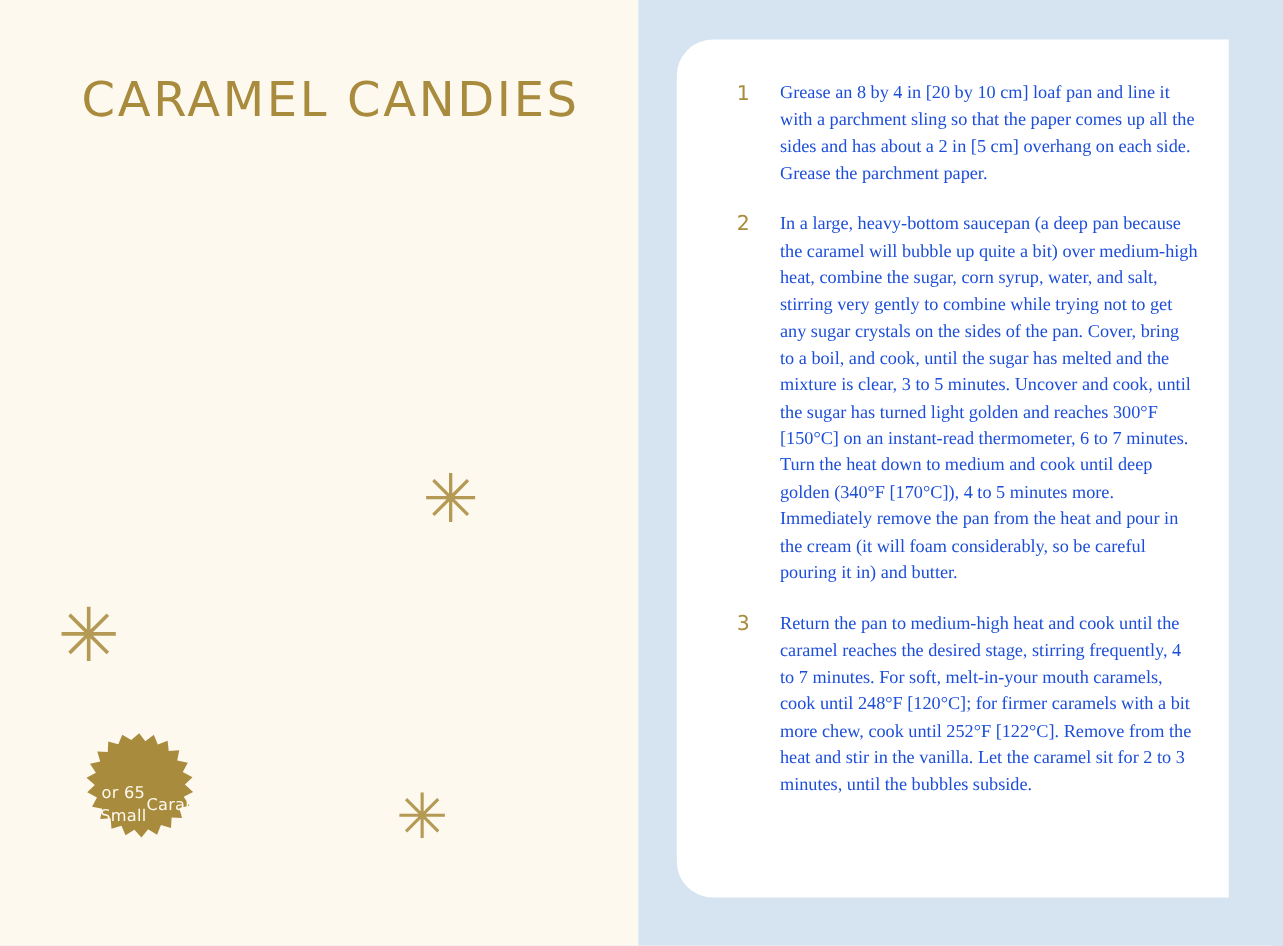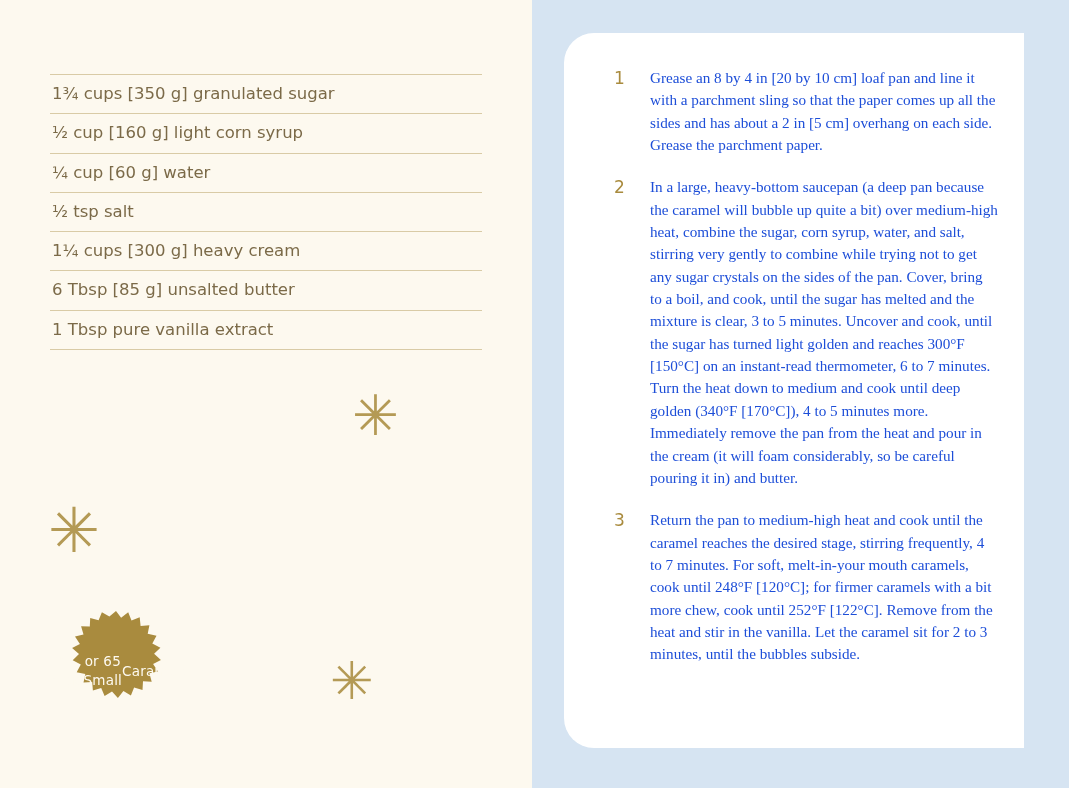--- a/index.html
+++ b/index.html
@@ -127,30 +127,22 @@
     color: #1d4ed8;
   }
 </style>
 </head>
 <body>
 
 <div class="page">
 
   <div class="left-page">
 
+    <h1 class="recipe-title">CARAMEL CANDIES</h1>
 
-    <ul class="ingredients">
-      <li>1¾ cups [350 g] granulated sugar</li>
-      <li>½ cup [160 g] light corn syrup</li>
-      <li>¼ cup [60 g] water</li>
-      <li>½ tsp salt</li>
-      <li>1¼ cups [300 g] heavy cream</li>
-      <li>6 Tbsp [85 g] unsalted butter</li>
-      <li>1 Tbsp pure vanilla extract</li>
-    </ul>
 
     <span class="star star-1">✳</span>
     <span class="star star-2">✳</span>
     <span class="star star-3">✳</span>
 
     <div class="seal">
       <svg width="122" height="122" viewBox="0 0 122 122">
         <g transform="translate(61,61)">
           <path d="M0,-60 L5.1,-53.3 L12.2,-58.7 L15.5,-50.6 L23.7,-53.8 L24.6,-45.1 L33.4,-45.8 L31.7,-37.2 L40.5,-35.3 L36.3,-27.6 L44.4,-23.3 L38.1,-17.2 L44.9,-11.1 L37.1,-7.1 L41.9,0.5 L33.4,2.3 L35.7,10.7 L27,10.2 L26.5,18.9 L18.1,16.5 L14.9,24.6 L7.4,20.1 L1.9,26.9 L-4,20.4 L-11.4,25.1 L-14.8,17.1 L-23.1,19.6 L-23.8,10.9 L-32.5,11.5 L-30.7,2.9 L-39.3,1.2 L-35.2,-6.5 L-43.3,-10.7 L-37,-16.9 L-43.9,-22.9 L-36.1,-27 L-41,-34.5 L-32.5,-36.4 L-34.9,-44.8 L-26.2,-44.4 L-25.8,-53.1 L-17.4,-50.7 L-14.1,-58.8 L-6.6,-54.4 Z" fill="#a98b3e"></path>
         </g>

